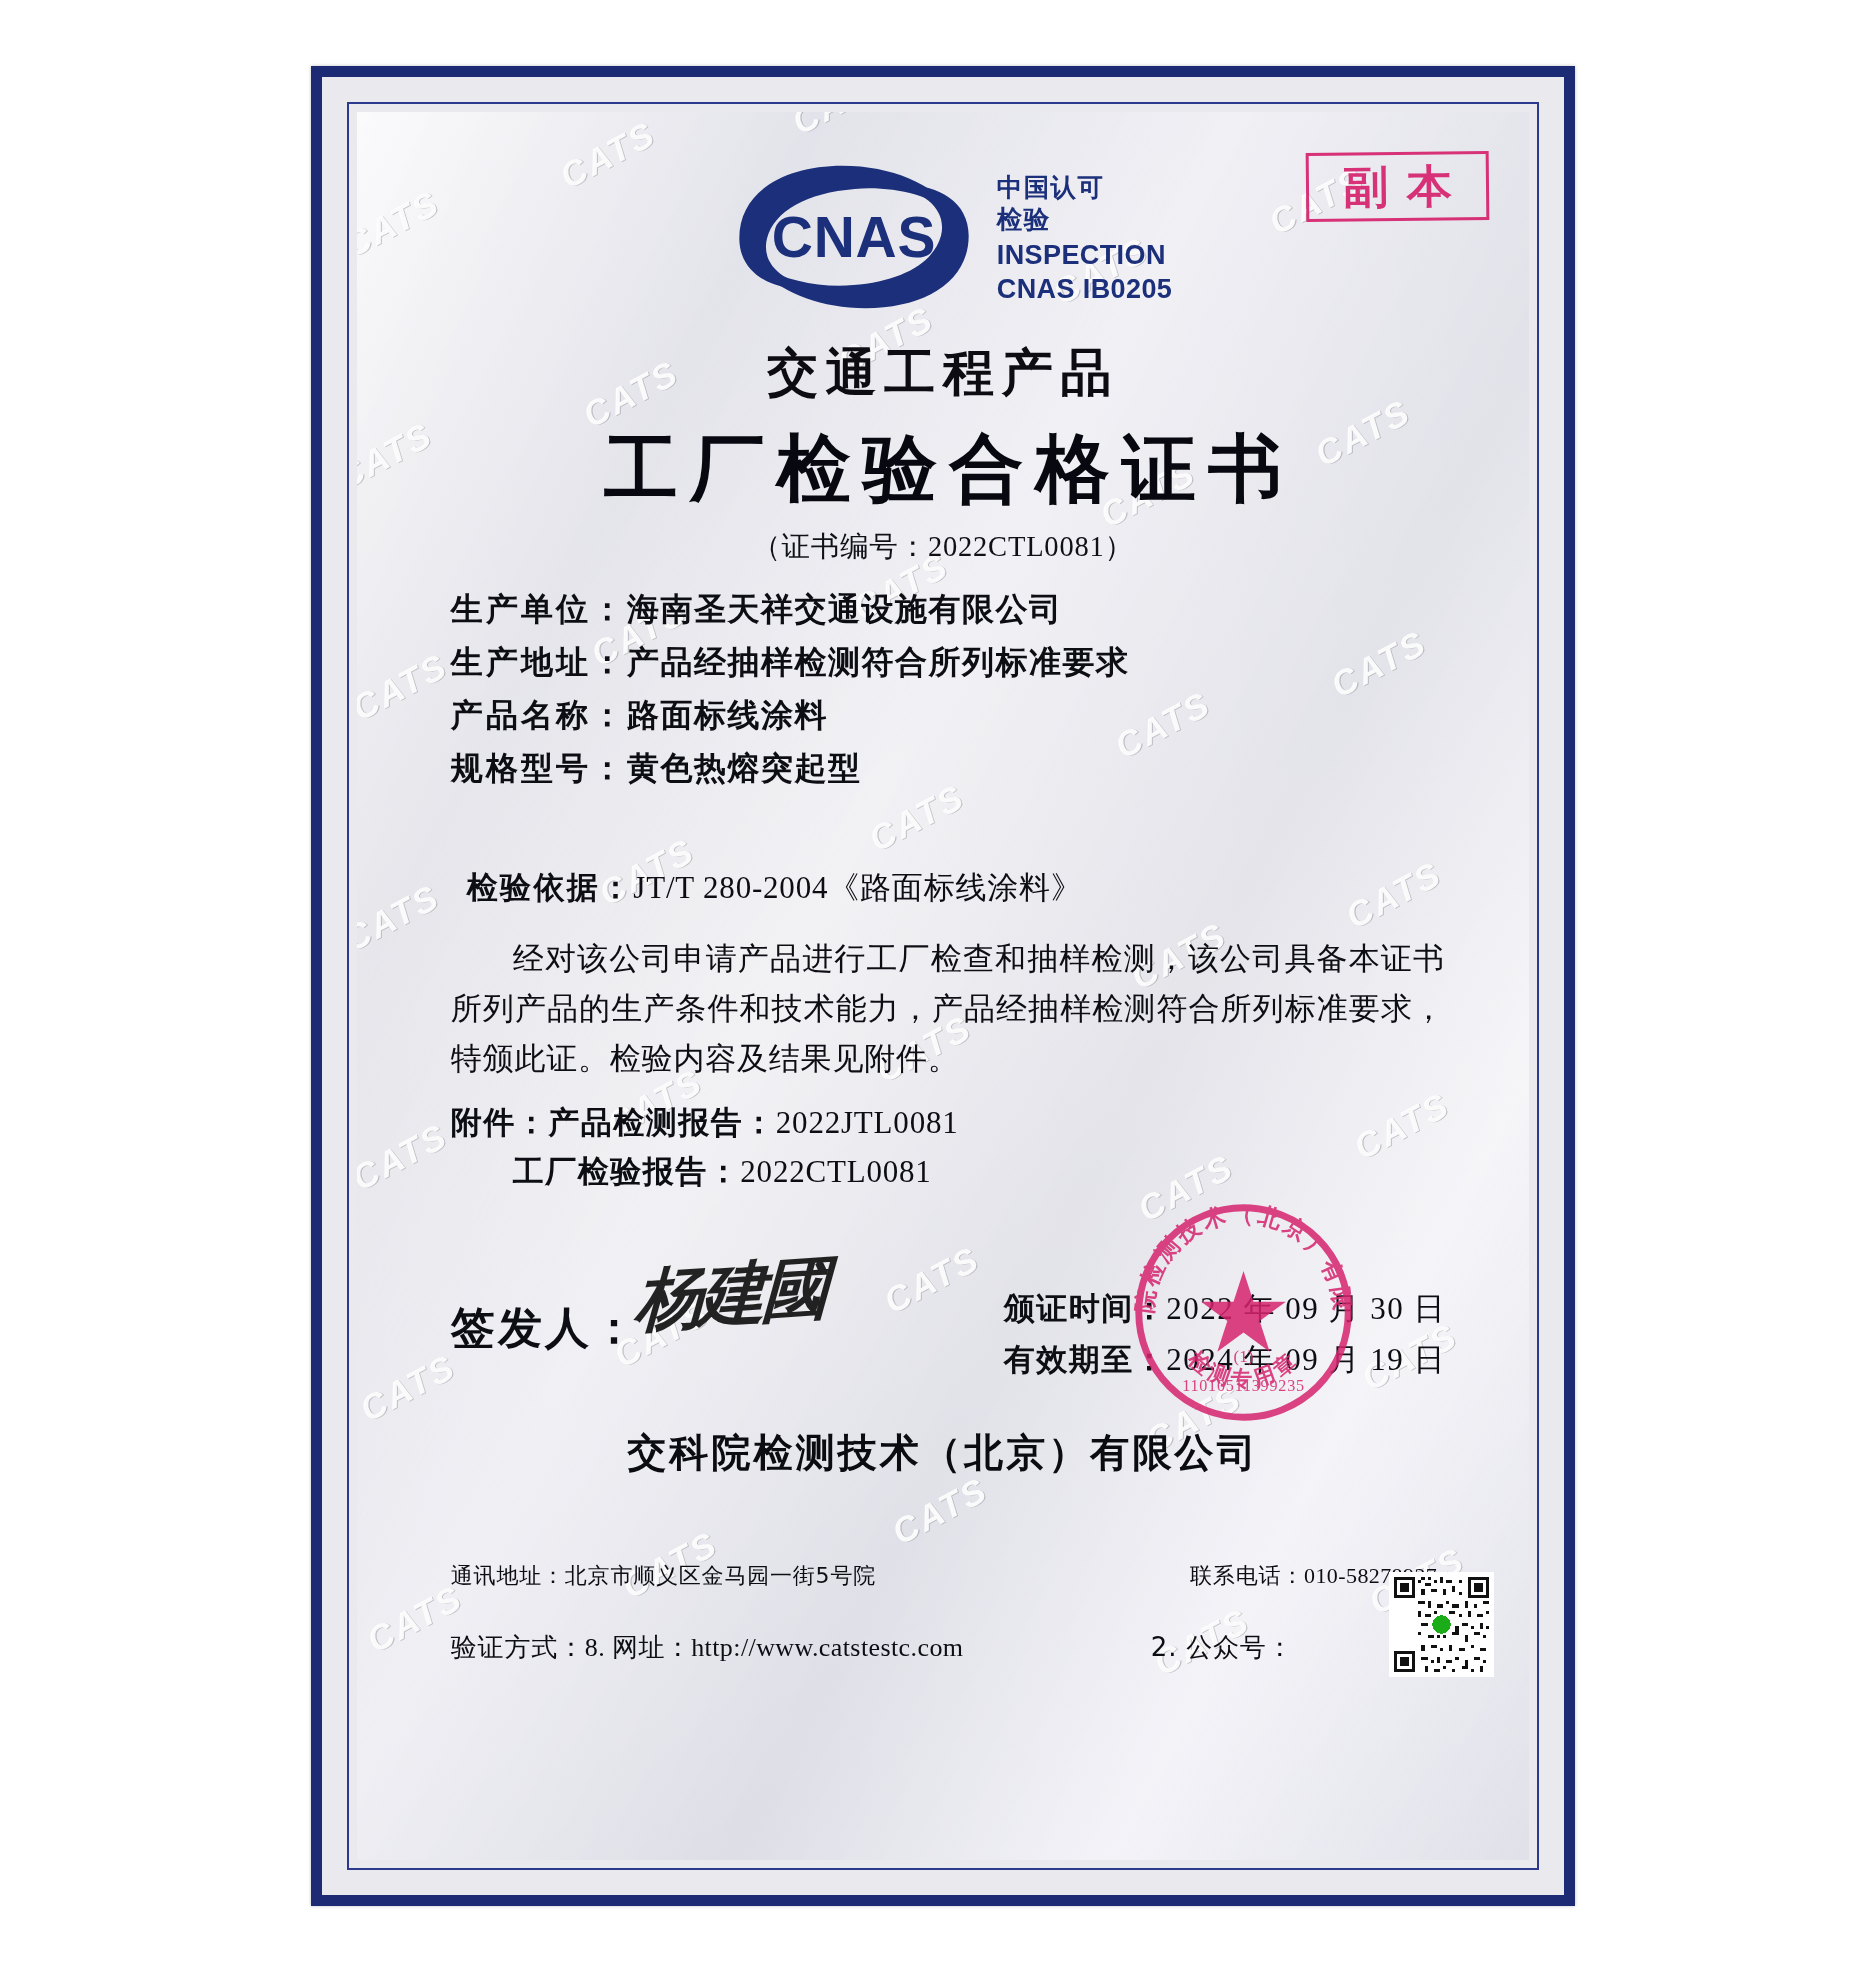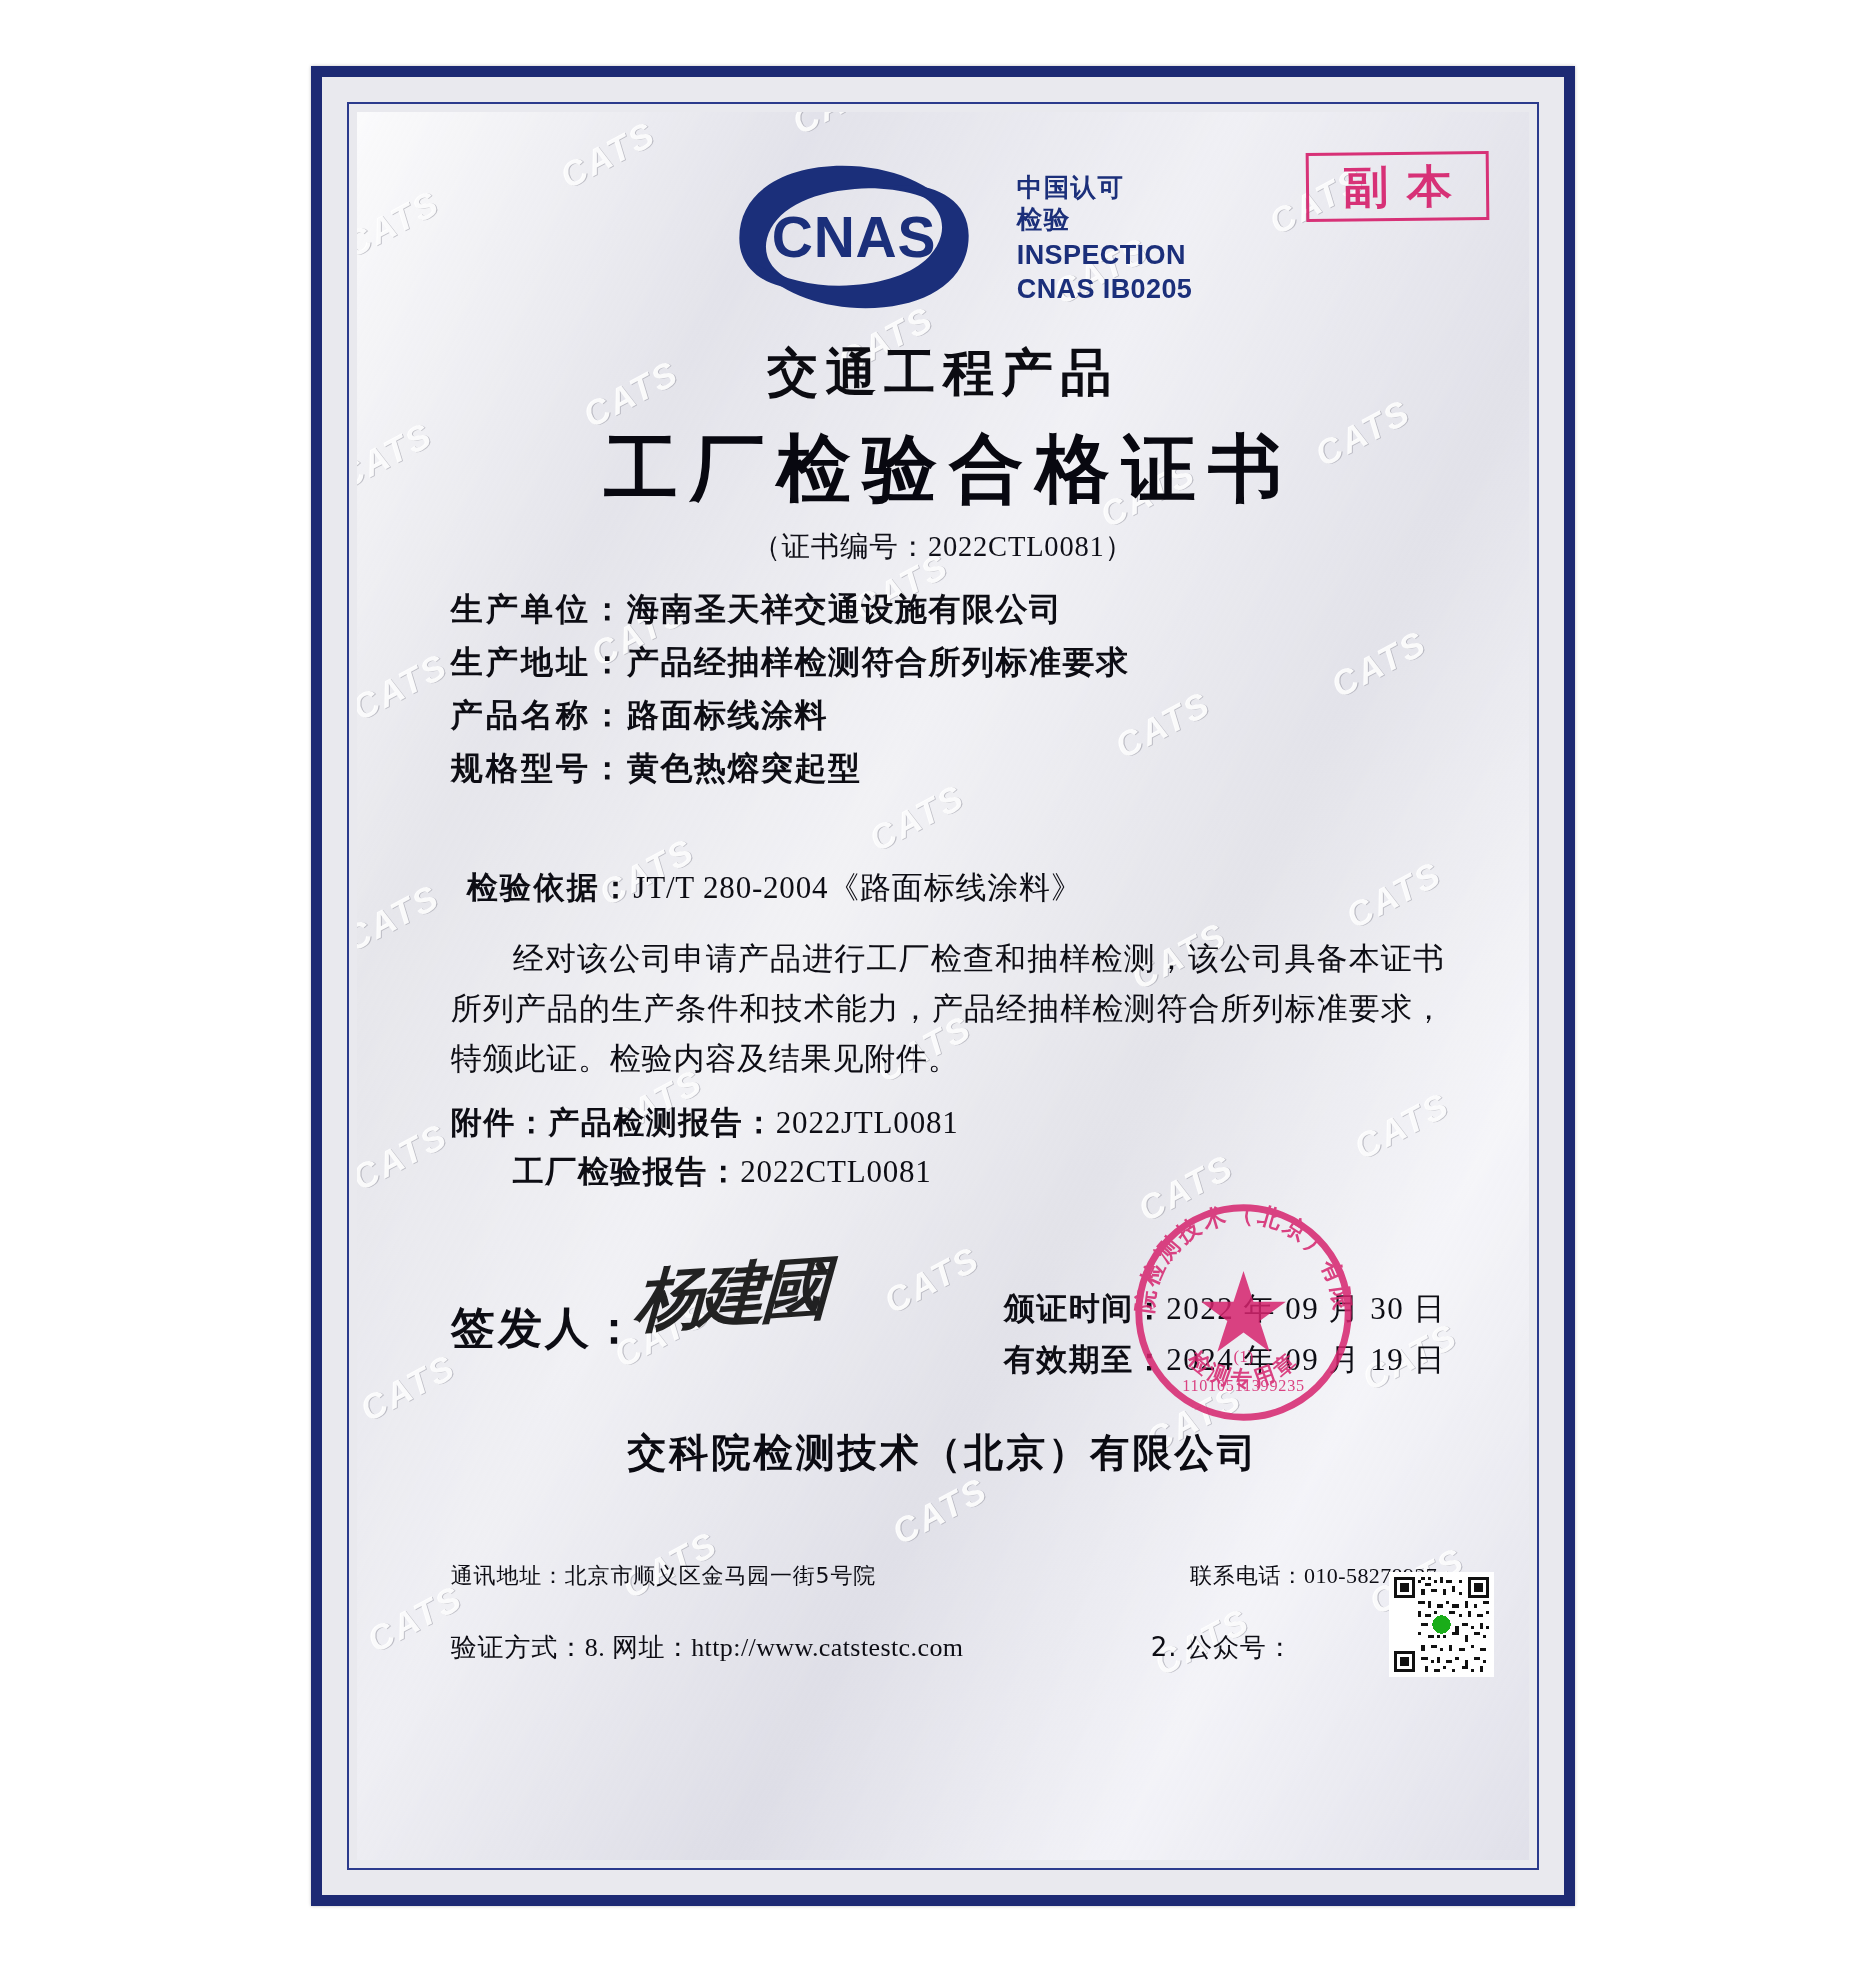--- a/index.html
+++ b/index.html
@@ -90,21 +90,20 @@
     position: absolute;
     left: 0; top: 0;
     width: 254px; height: 158px;
   }
   .cnas-text {
     position: absolute;
     left: 270px;
     top: 14px;
     color: #1b2f7a;
     font-family: "Liberation Sans", sans-serif;
-    margin-left: 20px;
   }
   .cnas-cn1 { font-size: 25.4px; letter-spacing: 1.5px; font-weight: 700; line-height: 1.25; }
   .cnas-cn2 { font-size: 25.4px; letter-spacing: 1.5px; font-weight: 700; line-height: 1.25; }
   .cnas-en  { font-size: 27px; font-weight: 800; letter-spacing: 0.4px; margin-top: 4.6px; }
   .cnas-id  { font-size: 27px; font-weight: 800; letter-spacing: 0.4px; margin-top: 3.1px; }
 
   
   .fuben-stamp {
     position: absolute;
     right: 40px;

